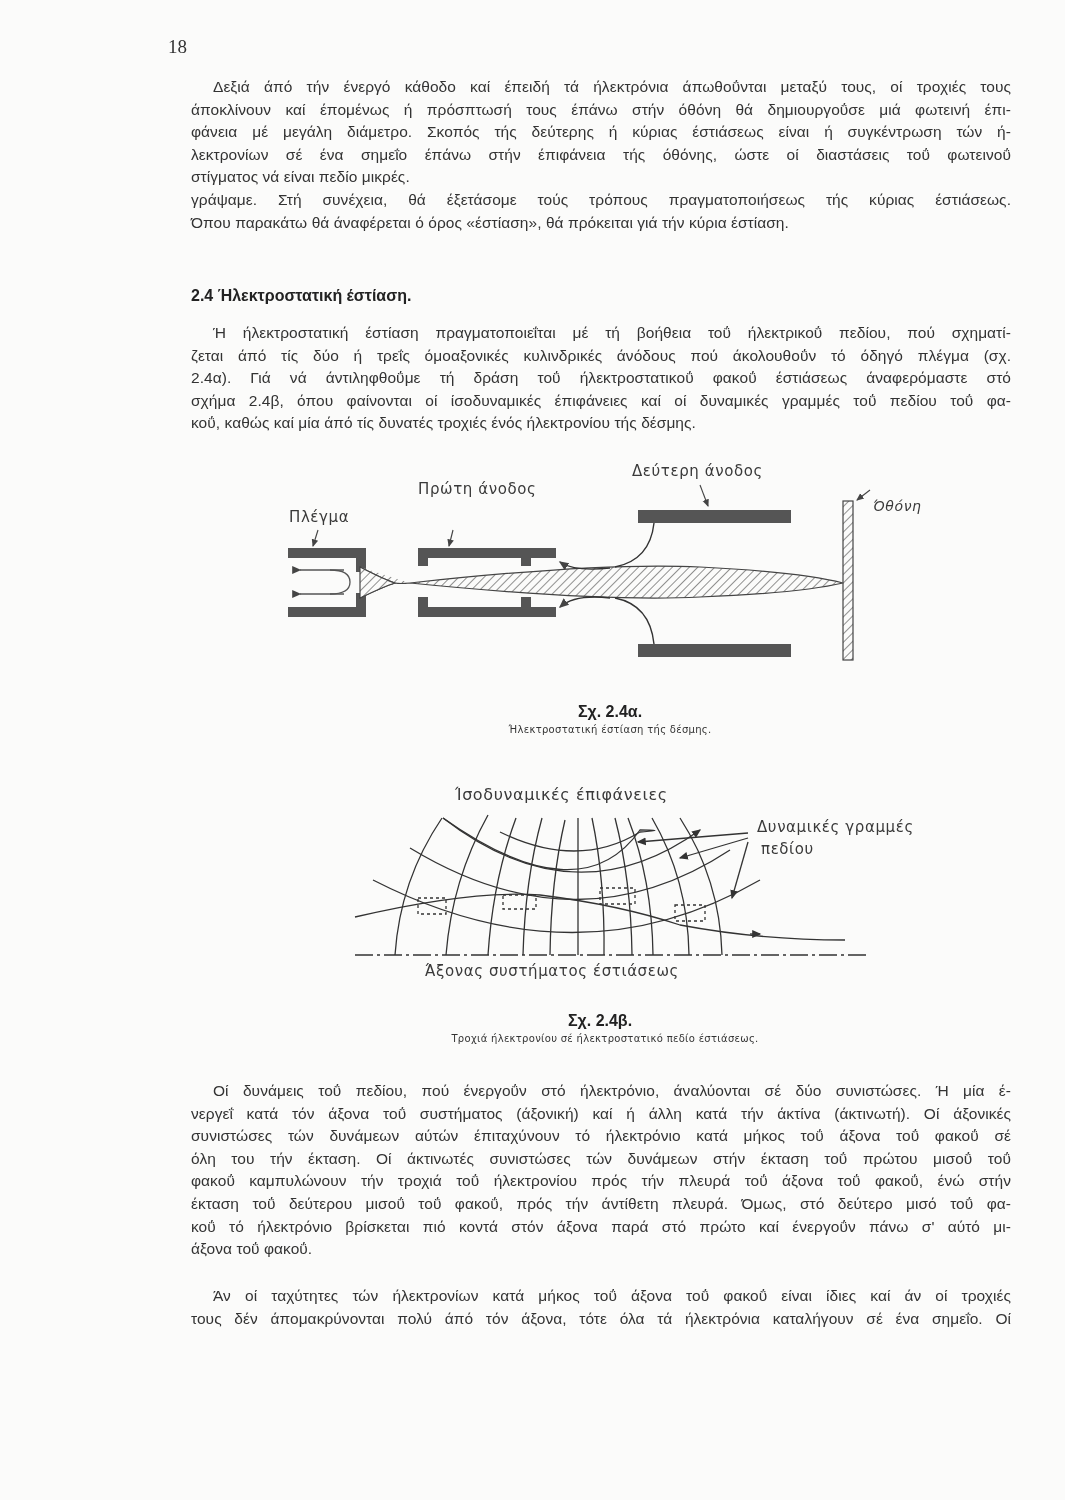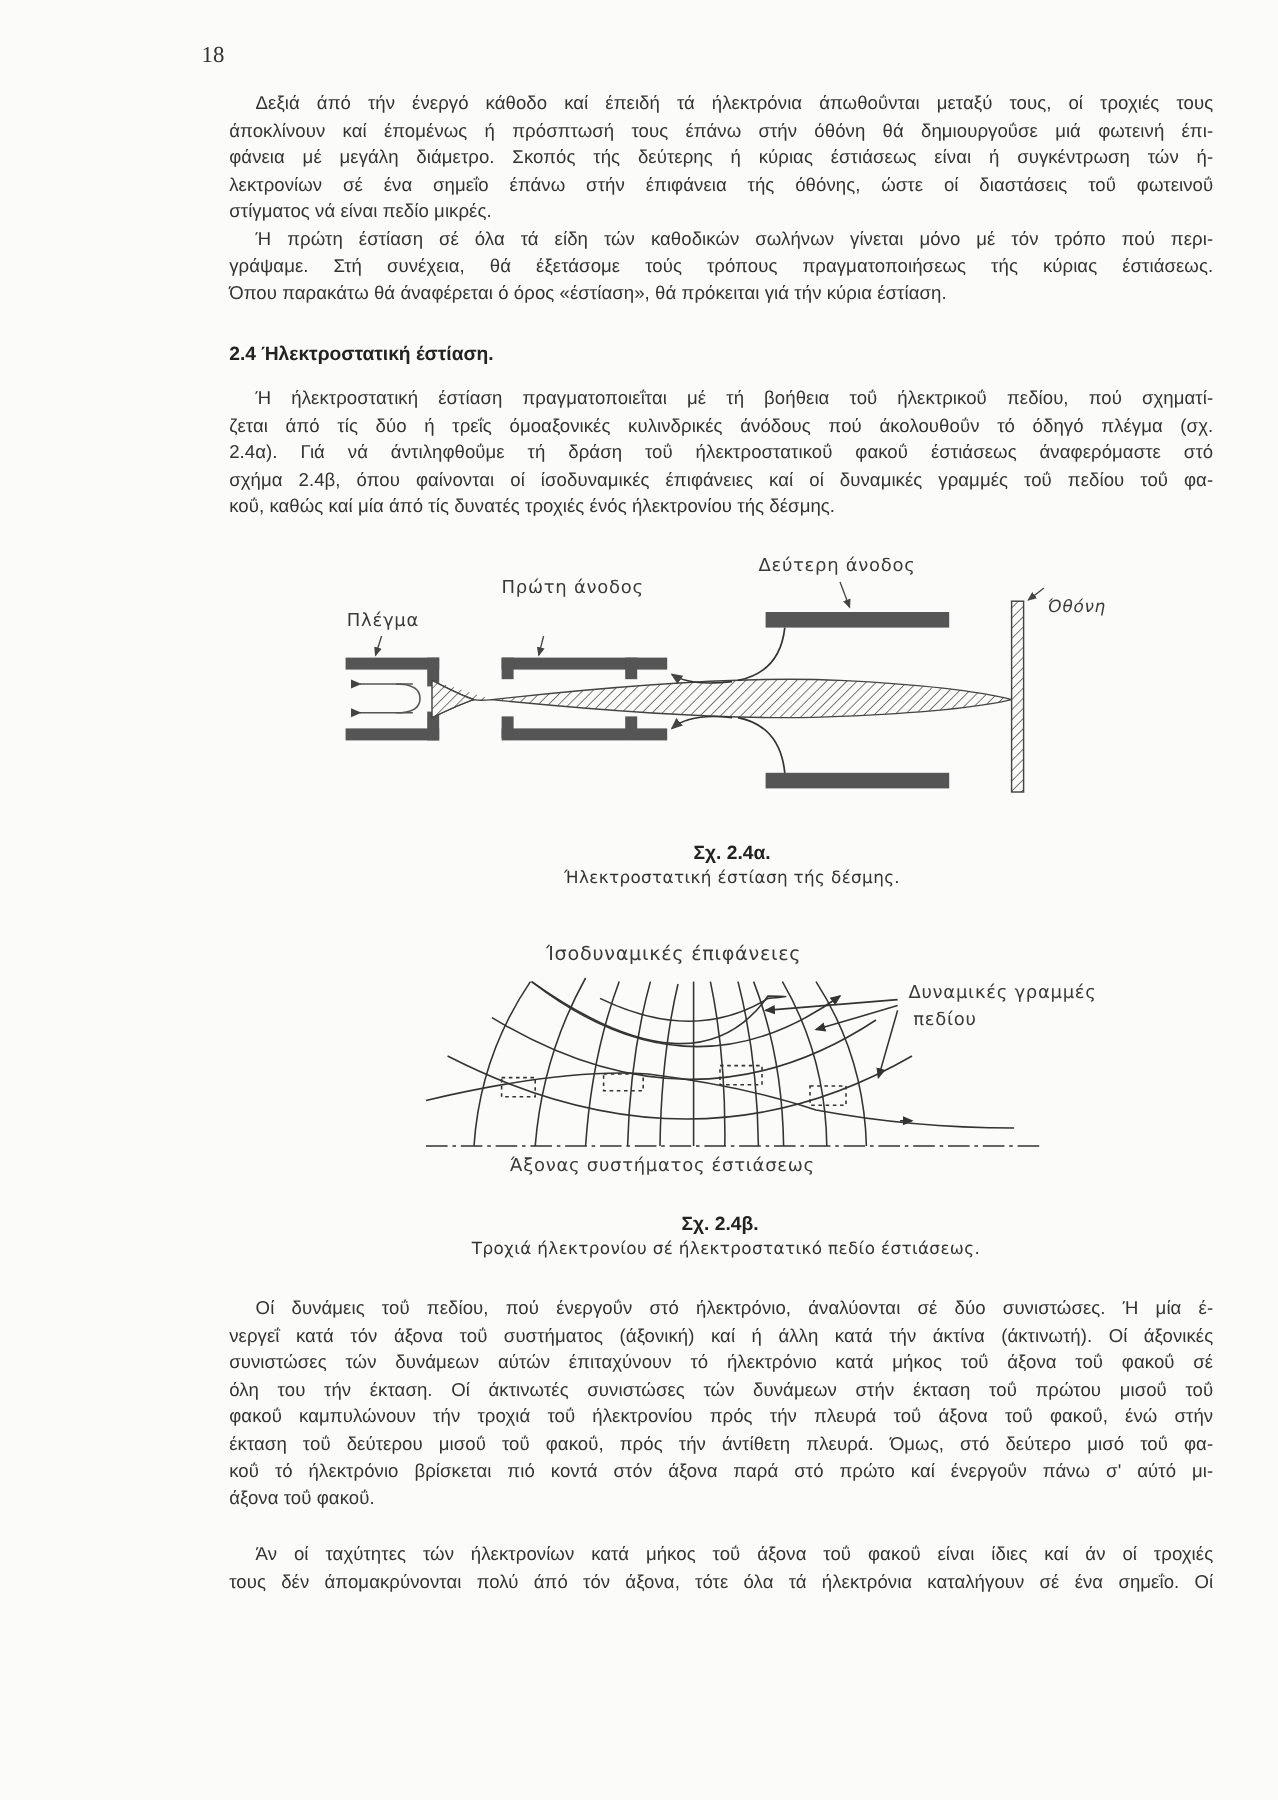--- a/index.html
+++ b/index.html
@@ -27,40 +27,39 @@
   }
   .fig-label {
     position: absolute; font-family: "DejaVu Sans", sans-serif;
     font-size: 15px; color: #3a3a3a; white-space: nowrap; letter-spacing: 0.6px;
   }
   .caption-num {
     position: absolute; font-weight: bold; font-size: 16px; color: #222; white-space: nowrap;
     transform: translateX(-50%);
   }
   .caption-text {
-    position: absolute; font-family: "DejaVu Sans", sans-serif; font-size: 14px;
+    position: absolute; font-family: "DejaVu Sans", sans-serif; font-size: 10px;
     color: #333; white-space: nowrap; transform: translateX(-50%); letter-spacing: 0.3px;
   }
   svg.diagram { position: absolute; left: 0; top: 0; }
 </style>
 </head>
 <body>
 
 <div class="page-num">18</div>
 
 <div class="para" style="top:76px;">
   <span class="ln indent">Δεξιά άπό τήν ένεργό κάθοδο καί έπειδή τά ήλεκτρόνια άπωθοΰνται μεταξύ τους, οί τροχιές τους</span>
   <span class="ln">άποκλίνουν καί έπομένως ή πρόσπτωσή τους έπάνω στήν όθόνη θά δημιουργοΰσε μιά φωτεινή έπι-</span>
   <span class="ln">φάνεια μέ μεγάλη διάμετρο. Σκοπός τής δεύτερης ή κύριας έστιάσεως είναι ή συγκέντρωση τών ή-</span>
   <span class="ln">λεκτρονίων σέ ένα σημεΐο έπάνω στήν έπιφάνεια τής όθόνης, ώστε οί διαστάσεις τοΰ φωτεινοΰ</span>
   <span class="ln last">στίγματος νά είναι πεδίο μικρές.</span>
 </div>
 
 <div class="para" style="top:189px;">
-  <span class="ln indent">Ή πρώτη έστίαση σέ όλα τά είδη τών καθοδικών σωλήνων γίνεται μόνο μέ τόν τρόπο πού περι-</span>
   <span class="ln">γράψαμε. Στή συνέχεια, θά έξετάσομε τούς τρόπους πραγματοποιήσεως τής κύριας έστιάσεως.</span>
   <span class="ln last">Όπου παρακάτω θά άναφέρεται ό όρος «έστίαση», θά πρόκειται γιά τήν κύρια έστίαση.</span>
 </div>
 
 <div class="heading">2.4 Ήλεκτροστατική έστίαση.</div>
 
 <div class="para" style="top:322px;">
   <span class="ln indent">Ή ήλεκτροστατική έστίαση πραγματοποιεΐται μέ τή βοήθεια τοΰ ήλεκτρικοΰ πεδίου, πού σχηματί-</span>
   <span class="ln">ζεται άπό τίς δύο ή τρεΐς όμοαξονικές κυλινδρικές άνόδους πού άκολουθοΰν τό όδηγό πλέγμα (σχ.</span>
   <span class="ln">2.4α). Γιά νά άντιληφθοΰμε τή δράση τοΰ ήλεκτροστατικοΰ φακοΰ έστιάσεως άναφερόμαστε στό</span>

